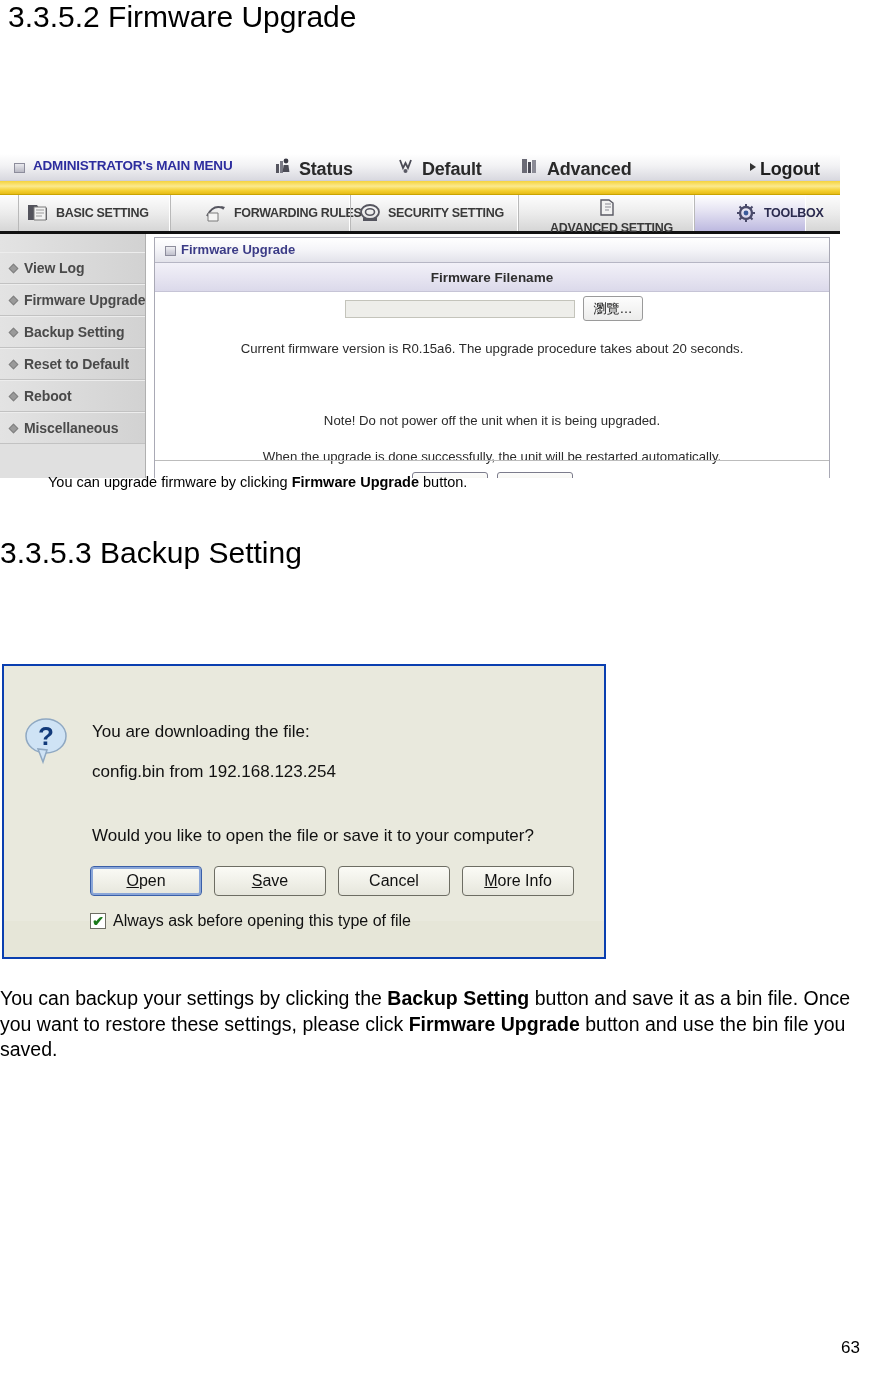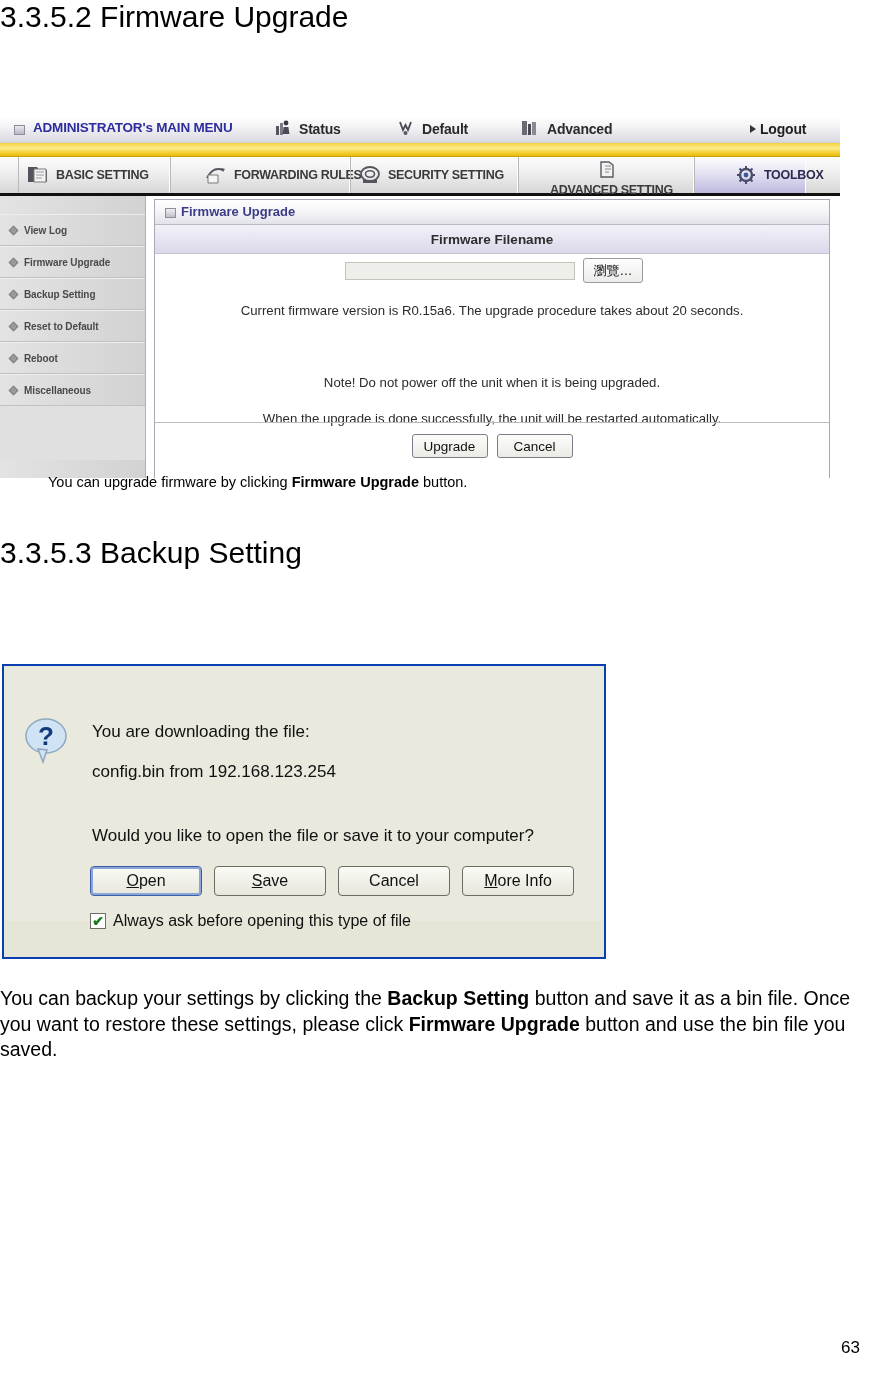--- a/index.html
+++ b/index.html
@@ -8,21 +8,21 @@
     font-family:"Liberation Sans",sans-serif;color:#000;
     -webkit-font-smoothing:antialiased;
   }
   .page{position:relative;width:875px;height:1374px;overflow:hidden;}
 
   
   h1.doc-h{
     position:absolute;left:0;margin:0;font-weight:400;
     font-size:30px;line-height:34px;letter-spacing:0px;
   }
-  #h-firmware{top:0px;}
+  #h-firmware{top:0px;padding-left:8px;}
   #h-backup{top:536px;}
 
   .body-text{
     position:absolute;left:0;font-size:19px;line-height:24px;
   }
   .small-cap{
     position:absolute;left:48px;top:473px;font-size:14.5px;line-height:18px;
   }
   .small-cap b{font-weight:700;}
   #p-backup{top:986px;width:876px;font-size:19.5px;line-height:25.5px;}
@@ -36,32 +36,33 @@
   .router{
     position:absolute;left:0;top:116px;width:840px;height:362px;overflow:hidden;
     font-family:"Liberation Sans",sans-serif;
   }
 
   
   .adminbar{
     position:relative;height:26px;width:840px;
     background:linear-gradient(to bottom,#ffffff 0%,#f2f2f4 45%,#d9d9e0 100%);
     border-bottom:1px solid #cfcfd8;
+    margin-top:38px;
   }
   .adminbar .sq{
     position:absolute;left:14px;top:9px;width:9px;height:8px;
     background:linear-gradient(to bottom,#e9e9ee,#b9b9c4);
     border:1px solid #8d8d9c;
   }
   .adm-title{
     position:absolute;left:33px;top:4px;font-size:13.5px;font-weight:700;
     color:#2d2d9e;letter-spacing:-0.2px;white-space:nowrap;
   }
   .adm-item{
-    position:absolute;top:5px;font-size:14px;font-weight:700;color:#2a2a2a;
+    position:absolute;top:5px;font-size:18px;font-weight:700;color:#2a2a2a;
     white-space:nowrap;letter-spacing:-0.2px;
   }
   .adm-ic{
     position:absolute;top:4px;width:15px;height:16px;
   }
   #adm-status{left:299px;} #adm-status-ic{left:275px;}
   #adm-wizard{left:422px;} #adm-wizard-ic{left:398px;}
   #adm-adv{left:547px;}    #adm-adv-ic{left:521px;}
   #adm-logout{left:760px;color:#1f1f1f;}
   .logout-arrow{
@@ -116,21 +117,21 @@
     position:relative;height:32px;display:flex;align-items:center;
     border-bottom:1px solid #c2c2c2;border-top:1px solid #ededed;
     padding-left:10px;box-sizing:border-box;
   }
   .side-item:first-child{border-top:none;}
   .side-bullet{
     width:5px;height:5px;background:#9a9a9a;border:1px solid #808080;
     margin-right:7px;flex:0 0 5px;transform:rotate(45deg);
   }
   .side-item .slbl{
-    font-size:10px;font-weight:700;color:#4a4a4a;white-space:nowrap;letter-spacing:-0.1px;
+    font-size:14px;font-weight:700;color:#4a4a4a;white-space:nowrap;letter-spacing:-0.1px;
   }
   .side-spacer{height:18px;}
   .side-fill{height:54px;background:#e0e0e0;}
 
   
   .panel{
     position:absolute;left:154px;top:3px;width:676px;height:280px;
     border:1px solid #a9a9b5;background:#fff;box-sizing:border-box;
   }
   .panel-head{

